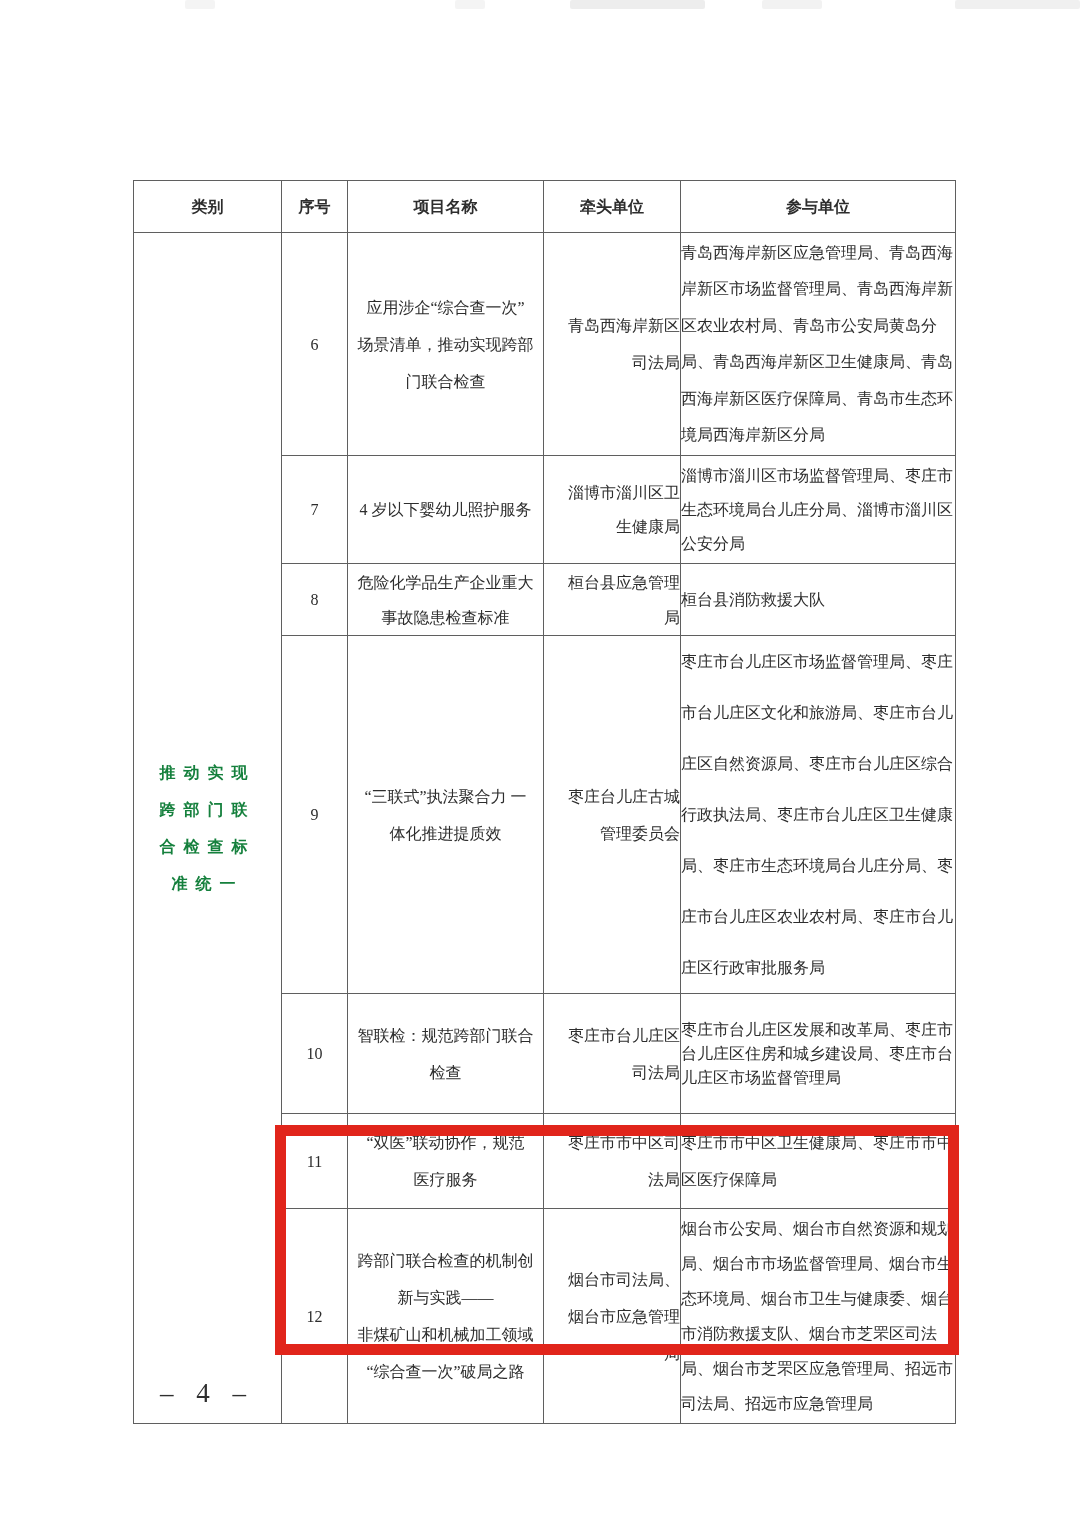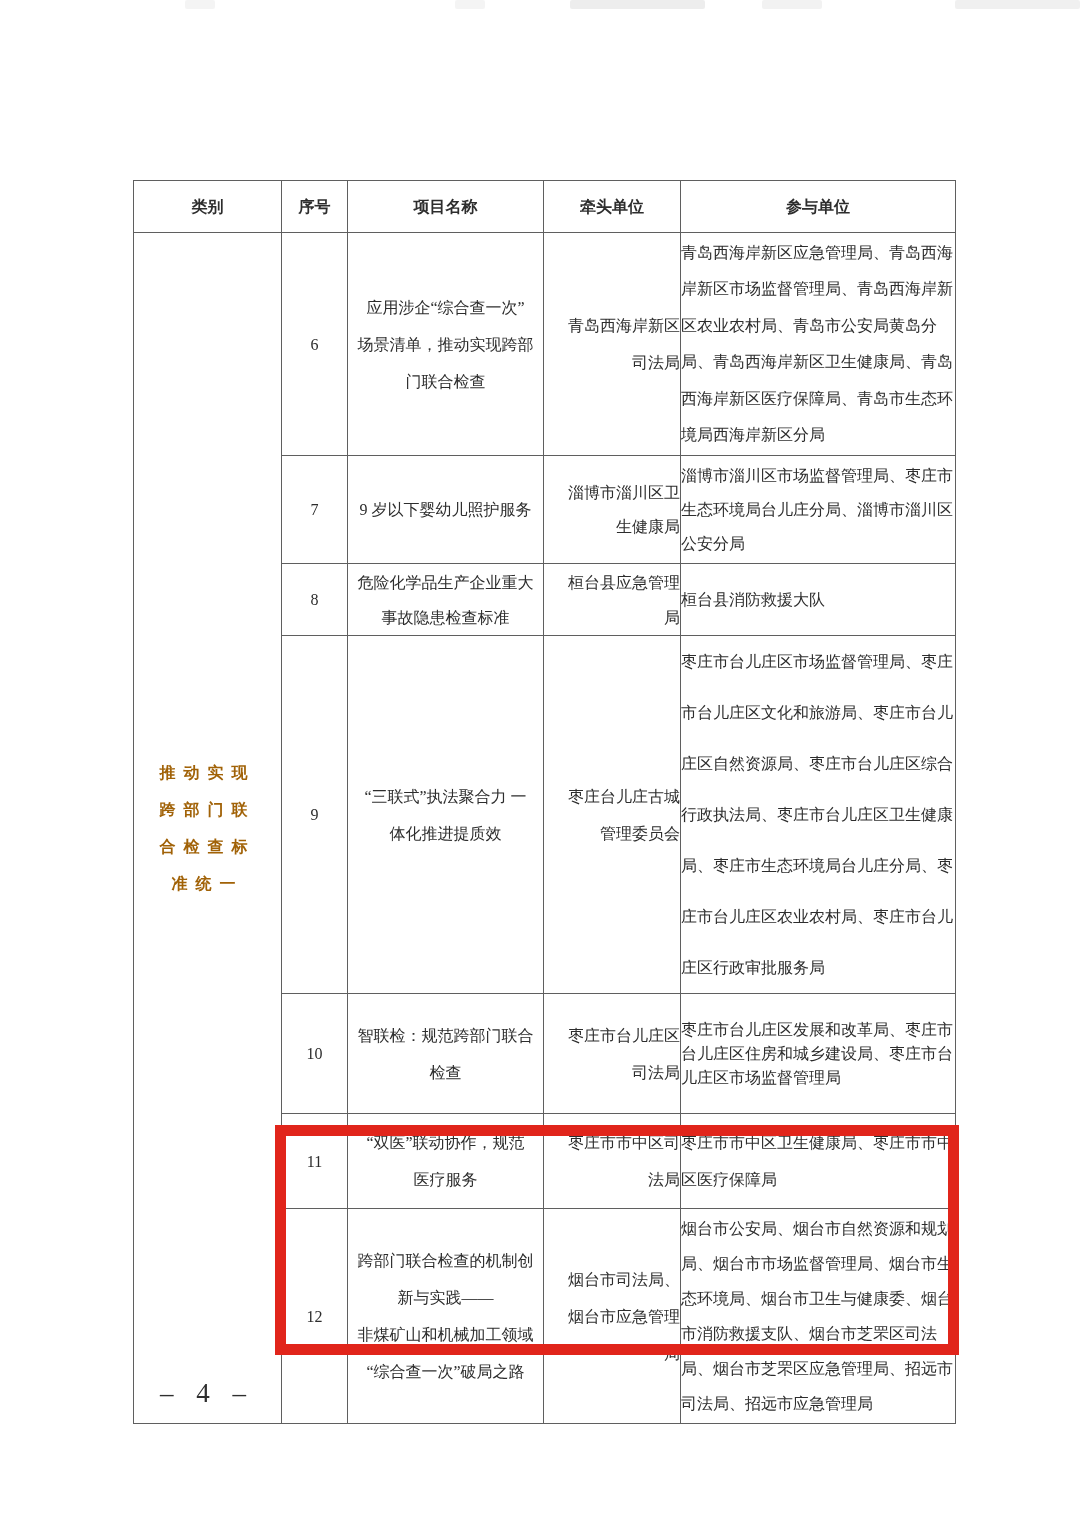--- a/index.html
+++ b/index.html
@@ -55,21 +55,21 @@
     text-align: center;
     margin-top: 32px;
   }
   td.category {
     text-align: center;
     white-space: pre-line;
     font-size: 25px;
     font-weight: 600;
     letter-spacing: 8px;
     line-height: 53px;
-    color: #a16207;
+    color: #15803d;
   }
   td.idx {
     text-align: center;
     font-size: 17px;
   }
   td.project {
     white-space: pre-line;
     text-align: center;
     padding-left: 13px;
     padding-right: 5px;
@@ -149,21 +149,21 @@
         <td class="idx">6</td>
         <td class="project">应用涉企“综合查一次”
 场景清单，推动实现跨部
 门联合检查</td>
         <td class="lead">青岛西海岸新区
 司法局</td>
         <td class="participants">青岛西海岸新区应急管理局、青岛西海岸新区市场监督管理局、青岛西海岸新区农业农村局、青岛市公安局黄岛分局、青岛西海岸新区卫生健康局、青岛西海岸新区医疗保障局、青岛市生态环境局西海岸新区分局</td>
       </tr>
       <tr class="r7">
         <td class="idx">7</td>
-        <td class="project">9 岁以下婴幼儿照护服务</td>
+        <td class="project">4 岁以下婴幼儿照护服务</td>
         <td class="lead">淄博市淄川区卫
 生健康局</td>
         <td class="participants">淄博市淄川区市场监督管理局、枣庄市生态环境局台儿庄分局、淄博市淄川区公安分局</td>
       </tr>
       <tr class="r8">
         <td class="idx">8</td>
         <td class="project">危险化学品生产企业重大
 事故隐患检查标准</td>
         <td class="lead">桓台县应急管理
 局</td>

